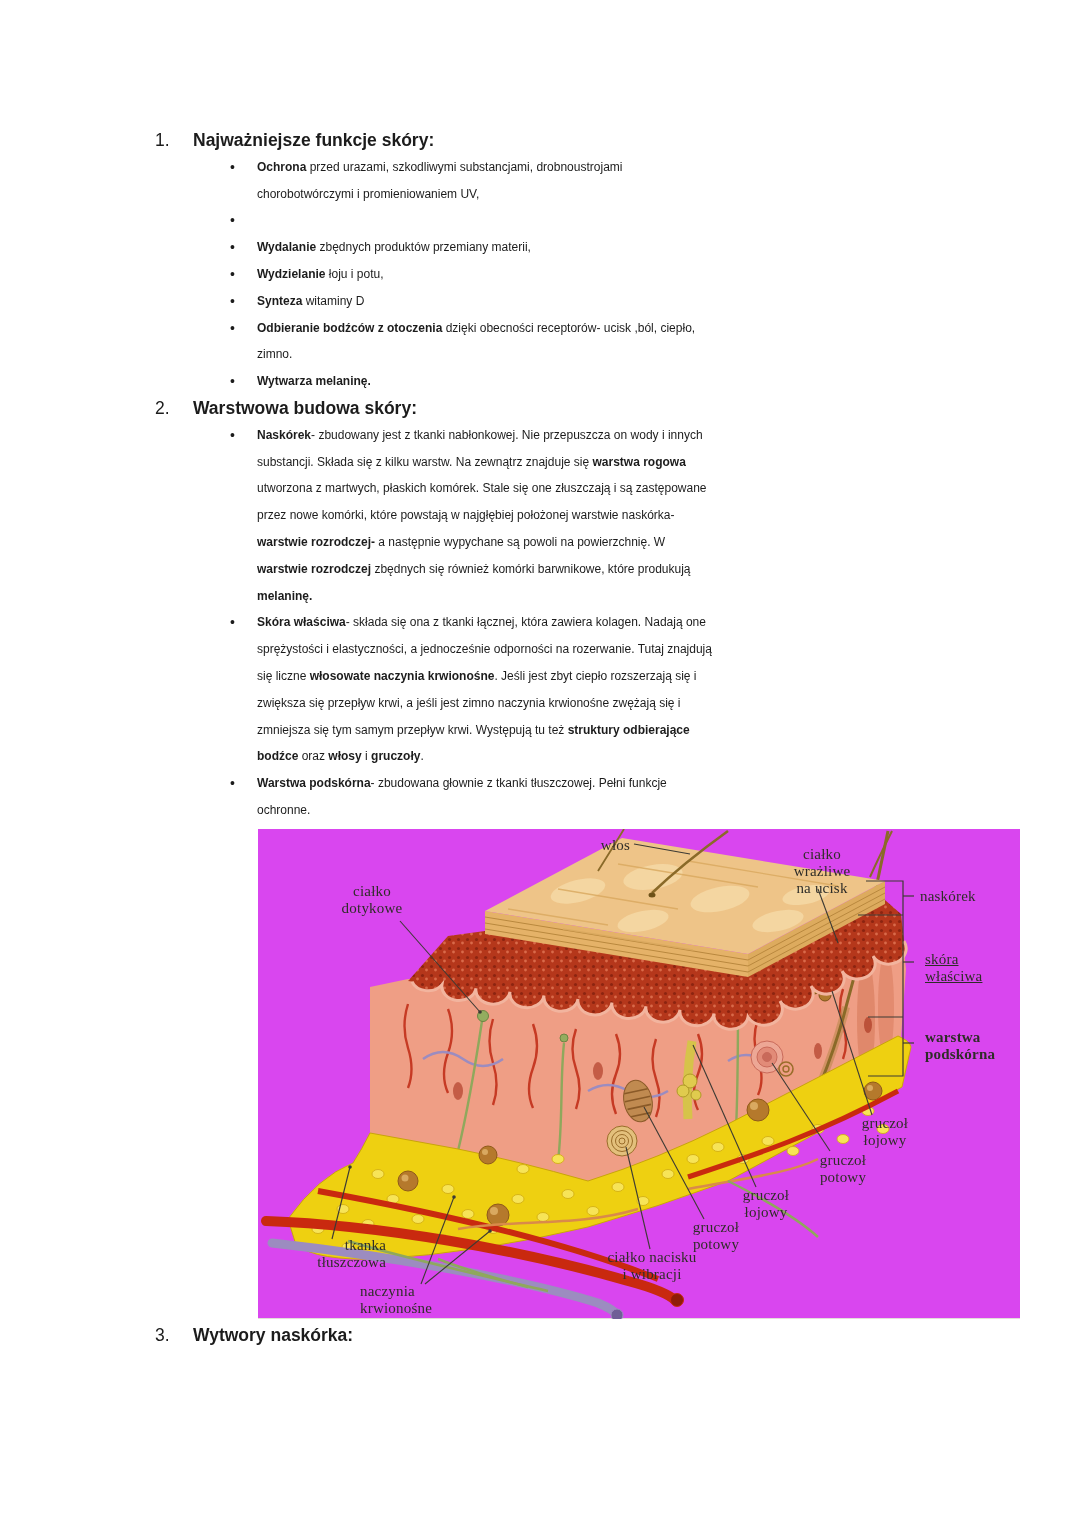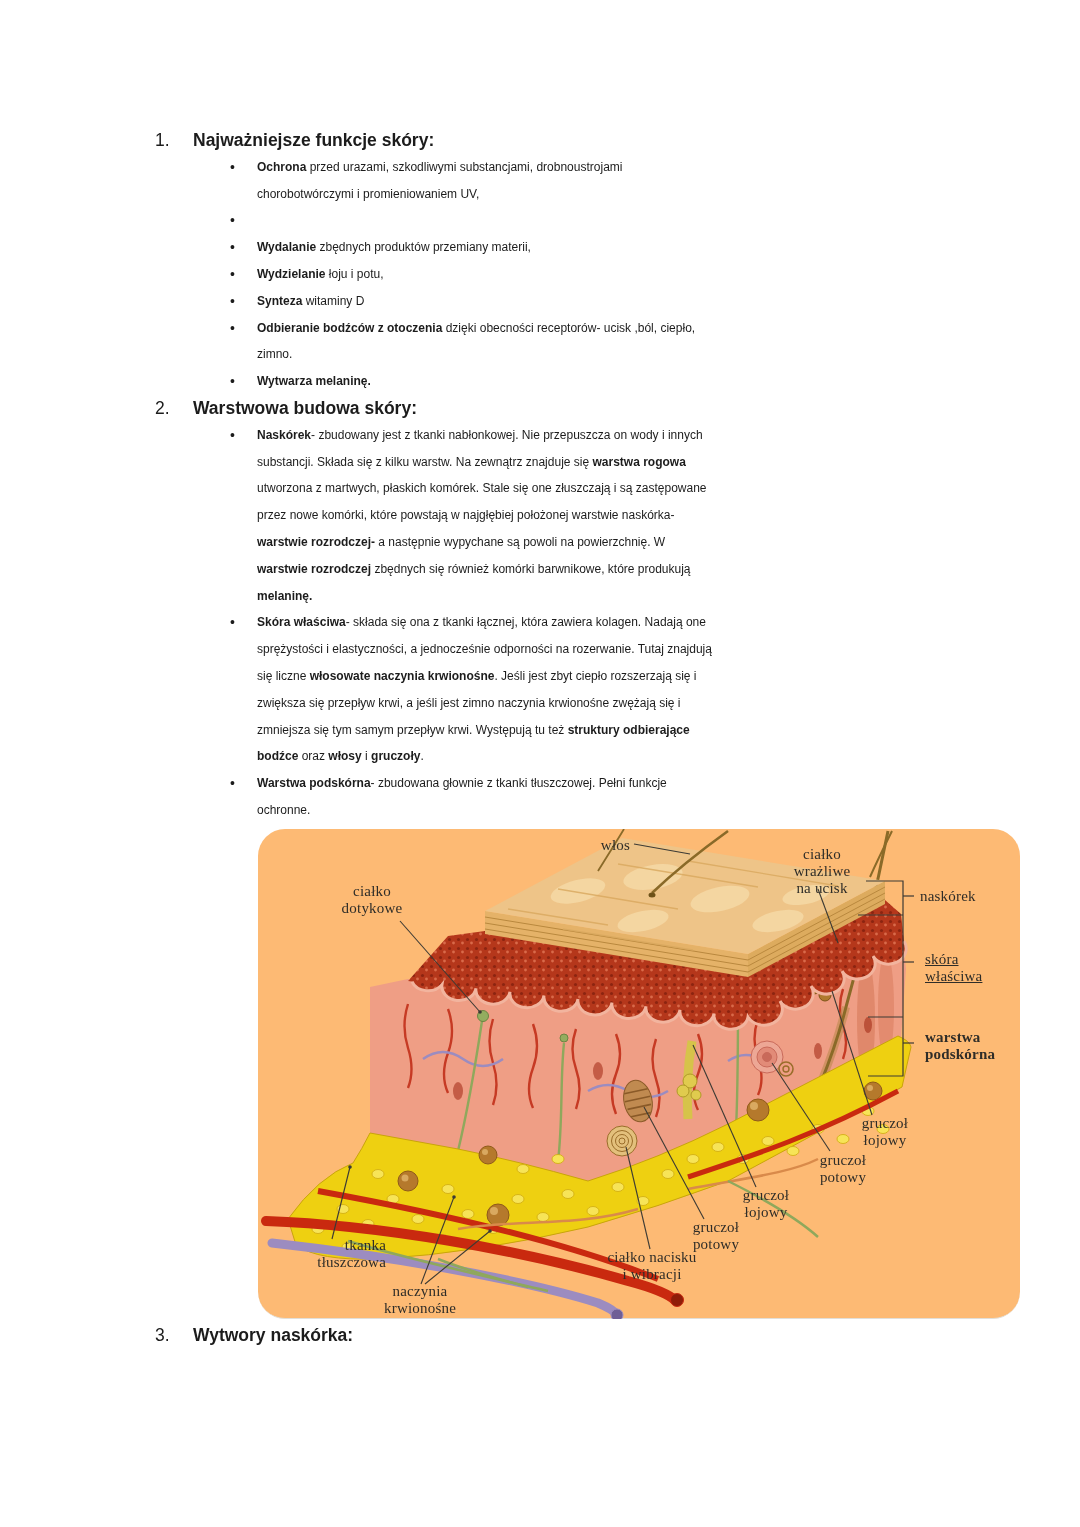--- a/index.html
+++ b/index.html
@@ -9,21 +9,21 @@
   .sec-head { display: flex; align-items: baseline; font-size: 17.5px; line-height: 26.8px; }
   .sec-num { width: 38px; font-weight: 400; }
   .sec-title { font-weight: 700; }
   ul.bullets { list-style: none; }
   li.bullet { display: flex; padding-left: 75px; }
   .dot { width: 27px; font-size: 14px; line-height: 26.8px; }
   .btext { width: 700px; font-size: 12px; line-height: 26.8px; white-space: pre-wrap; }
   .btext .bold { font-weight: 700; }
   
   .figure { position: relative; width: 762px; height: 490px; margin-left: 103px; margin-top: 5px;
-            background: #fdba74; border-bottom: 1px solid #e2dfd8; border-radius: 27px; }
+            background: #d946ef; border-bottom: 1px solid #e2dfd8; }
   .figure svg { position: absolute; left: 0; top: 0; }
   .labels { position: absolute; left: 0; top: 0; width: 100%; height: 100%; }
   .fig-label { position: absolute; font-family: "Liberation Serif", serif; font-size: 15px;
                line-height: 17px; color: #2f2d28; white-space: pre-line; letter-spacing: 0.2px; }
   .sec3 { margin-top: 3px; }
 </style>
 </head>
 <body>
 
 <div class="doc">
@@ -338,21 +338,21 @@
         <div class="fig-label" style="left: 535px; top: 323px; width: 100px; text-align: center;">gruczoł
 potowy</div>
         <div class="fig-label" style="left: 458px; top: 358px; width: 100px; text-align: center;">gruczoł
 łojowy</div>
         <div class="fig-label" style="left: 408px; top: 390px; width: 100px; text-align: center;">gruczoł
 potowy</div>
         <div class="fig-label" style="left: 324px; top: 420px; width: 140px; text-align: center;">ciałko nacisku
 i wibracji</div>
         <div class="fig-label" style="left: 18px; top: 408px; width: 110px; text-align: right;">tkanka
 tłuszczowa</div>
-        <div class="fig-label" style="left: 102px; top: 454px; width: 120px; text-align: center;">naczynia
+        <div class="fig-label" style="left: 102px; top: 454px; width: 120px; text-align: left;">naczynia
 krwionośne</div>
       </div>
   </div>
 
   <div class="section sec3">
     <div class="sec-head">
       <span class="sec-num">3.</span>
       <span class="sec-title">Wytwory naskórka:</span>
     </div>
     <ul class="bullets"></ul>

